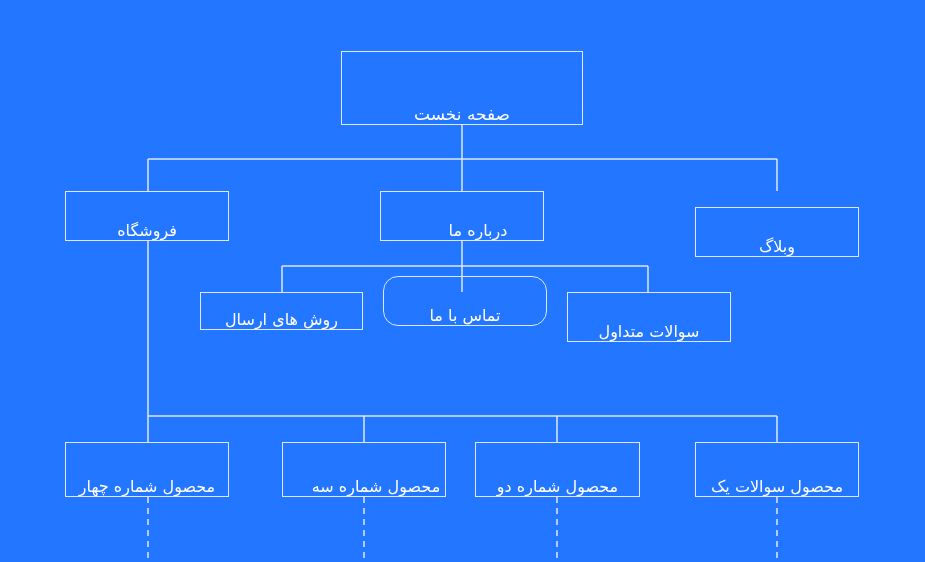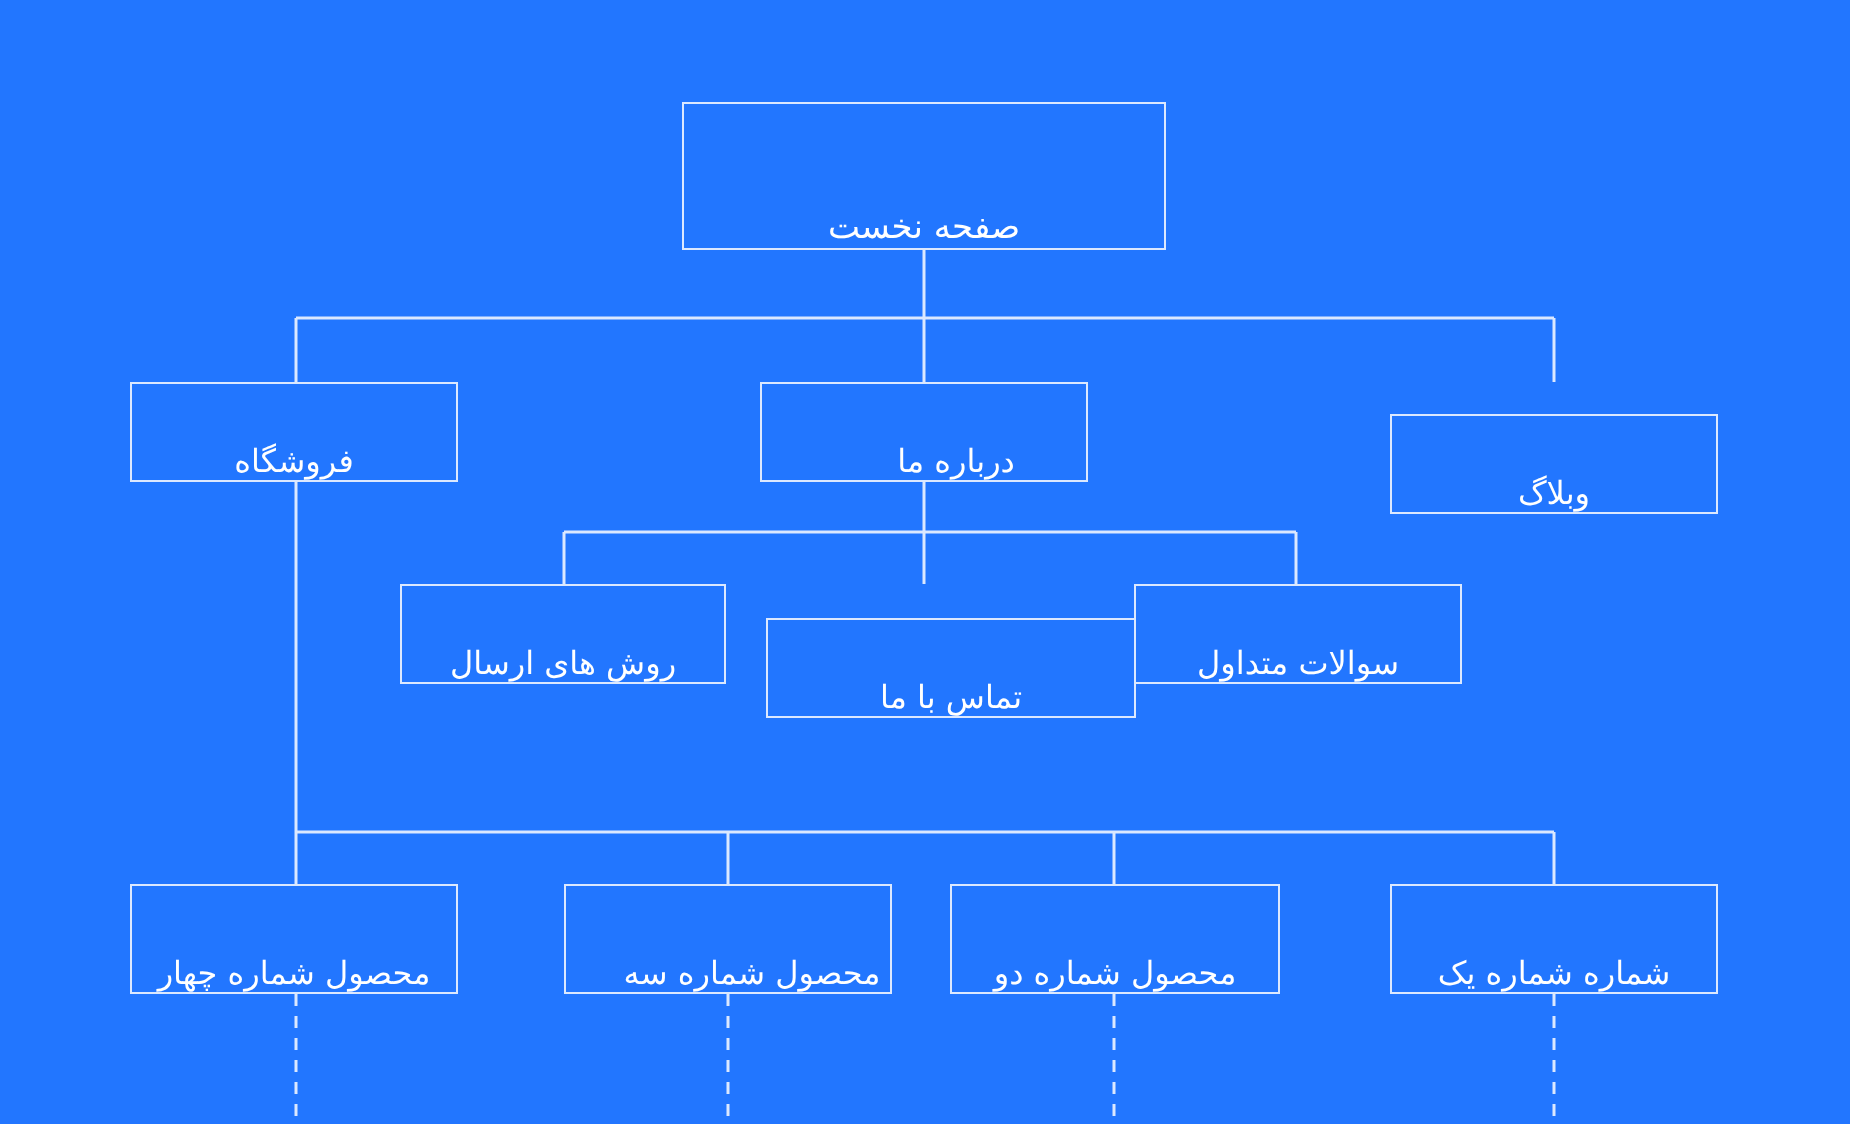--- a/index.html
+++ b/index.html
@@ -62,36 +62,36 @@
   <div class="node" style="left:65px;top:191px;width:164px;height:50px;">
     <span>فروشگاه</span>
   </div>
   <div class="node" style="left:380px;top:191px;width:164px;height:50px;padding-left:32px;">
     <span>درباره ما</span>
   </div>
   <div class="node" style="left:695px;top:207px;width:164px;height:50px;">
     <span>وبلاگ</span>
   </div>
 
-  <div class="node" style="left:200px;top:292px;width:163px;height:50px;">
+  <div class="node" style="left:200px;top:292px;width:163px;height:38px;">
     <span>روش های ارسال</span>
   </div>
-  <div class="node" style="left:383px;top:309px;width:185px;height:50px;">
+  <div class="node" style="left:383px;top:276px;width:164px;height:50px;border-radius:15px;">
     <span>تماس با ما</span>
   </div>
   <div class="node" style="left:567px;top:292px;width:164px;height:50px;">
     <span>سوالات متداول</span>
   </div>
 
   <div class="node" style="left:65px;top:442px;width:164px;height:55px;">
     <span>محصول شماره چهار</span>
   </div>
   <div class="node" style="left:282px;top:442px;width:164px;height:55px;padding-left:24px;">
     <span>محصول شماره سه</span>
   </div>
   <div class="node" style="left:475px;top:442px;width:165px;height:55px;">
     <span>محصول شماره دو</span>
   </div>
   <div class="node" style="left:695px;top:442px;width:164px;height:55px;">
-    <span>شماره شماره یک</span>
+    <span>محصول سوالات یک</span>
   </div>
 
 </div>
 
 </body></html>

